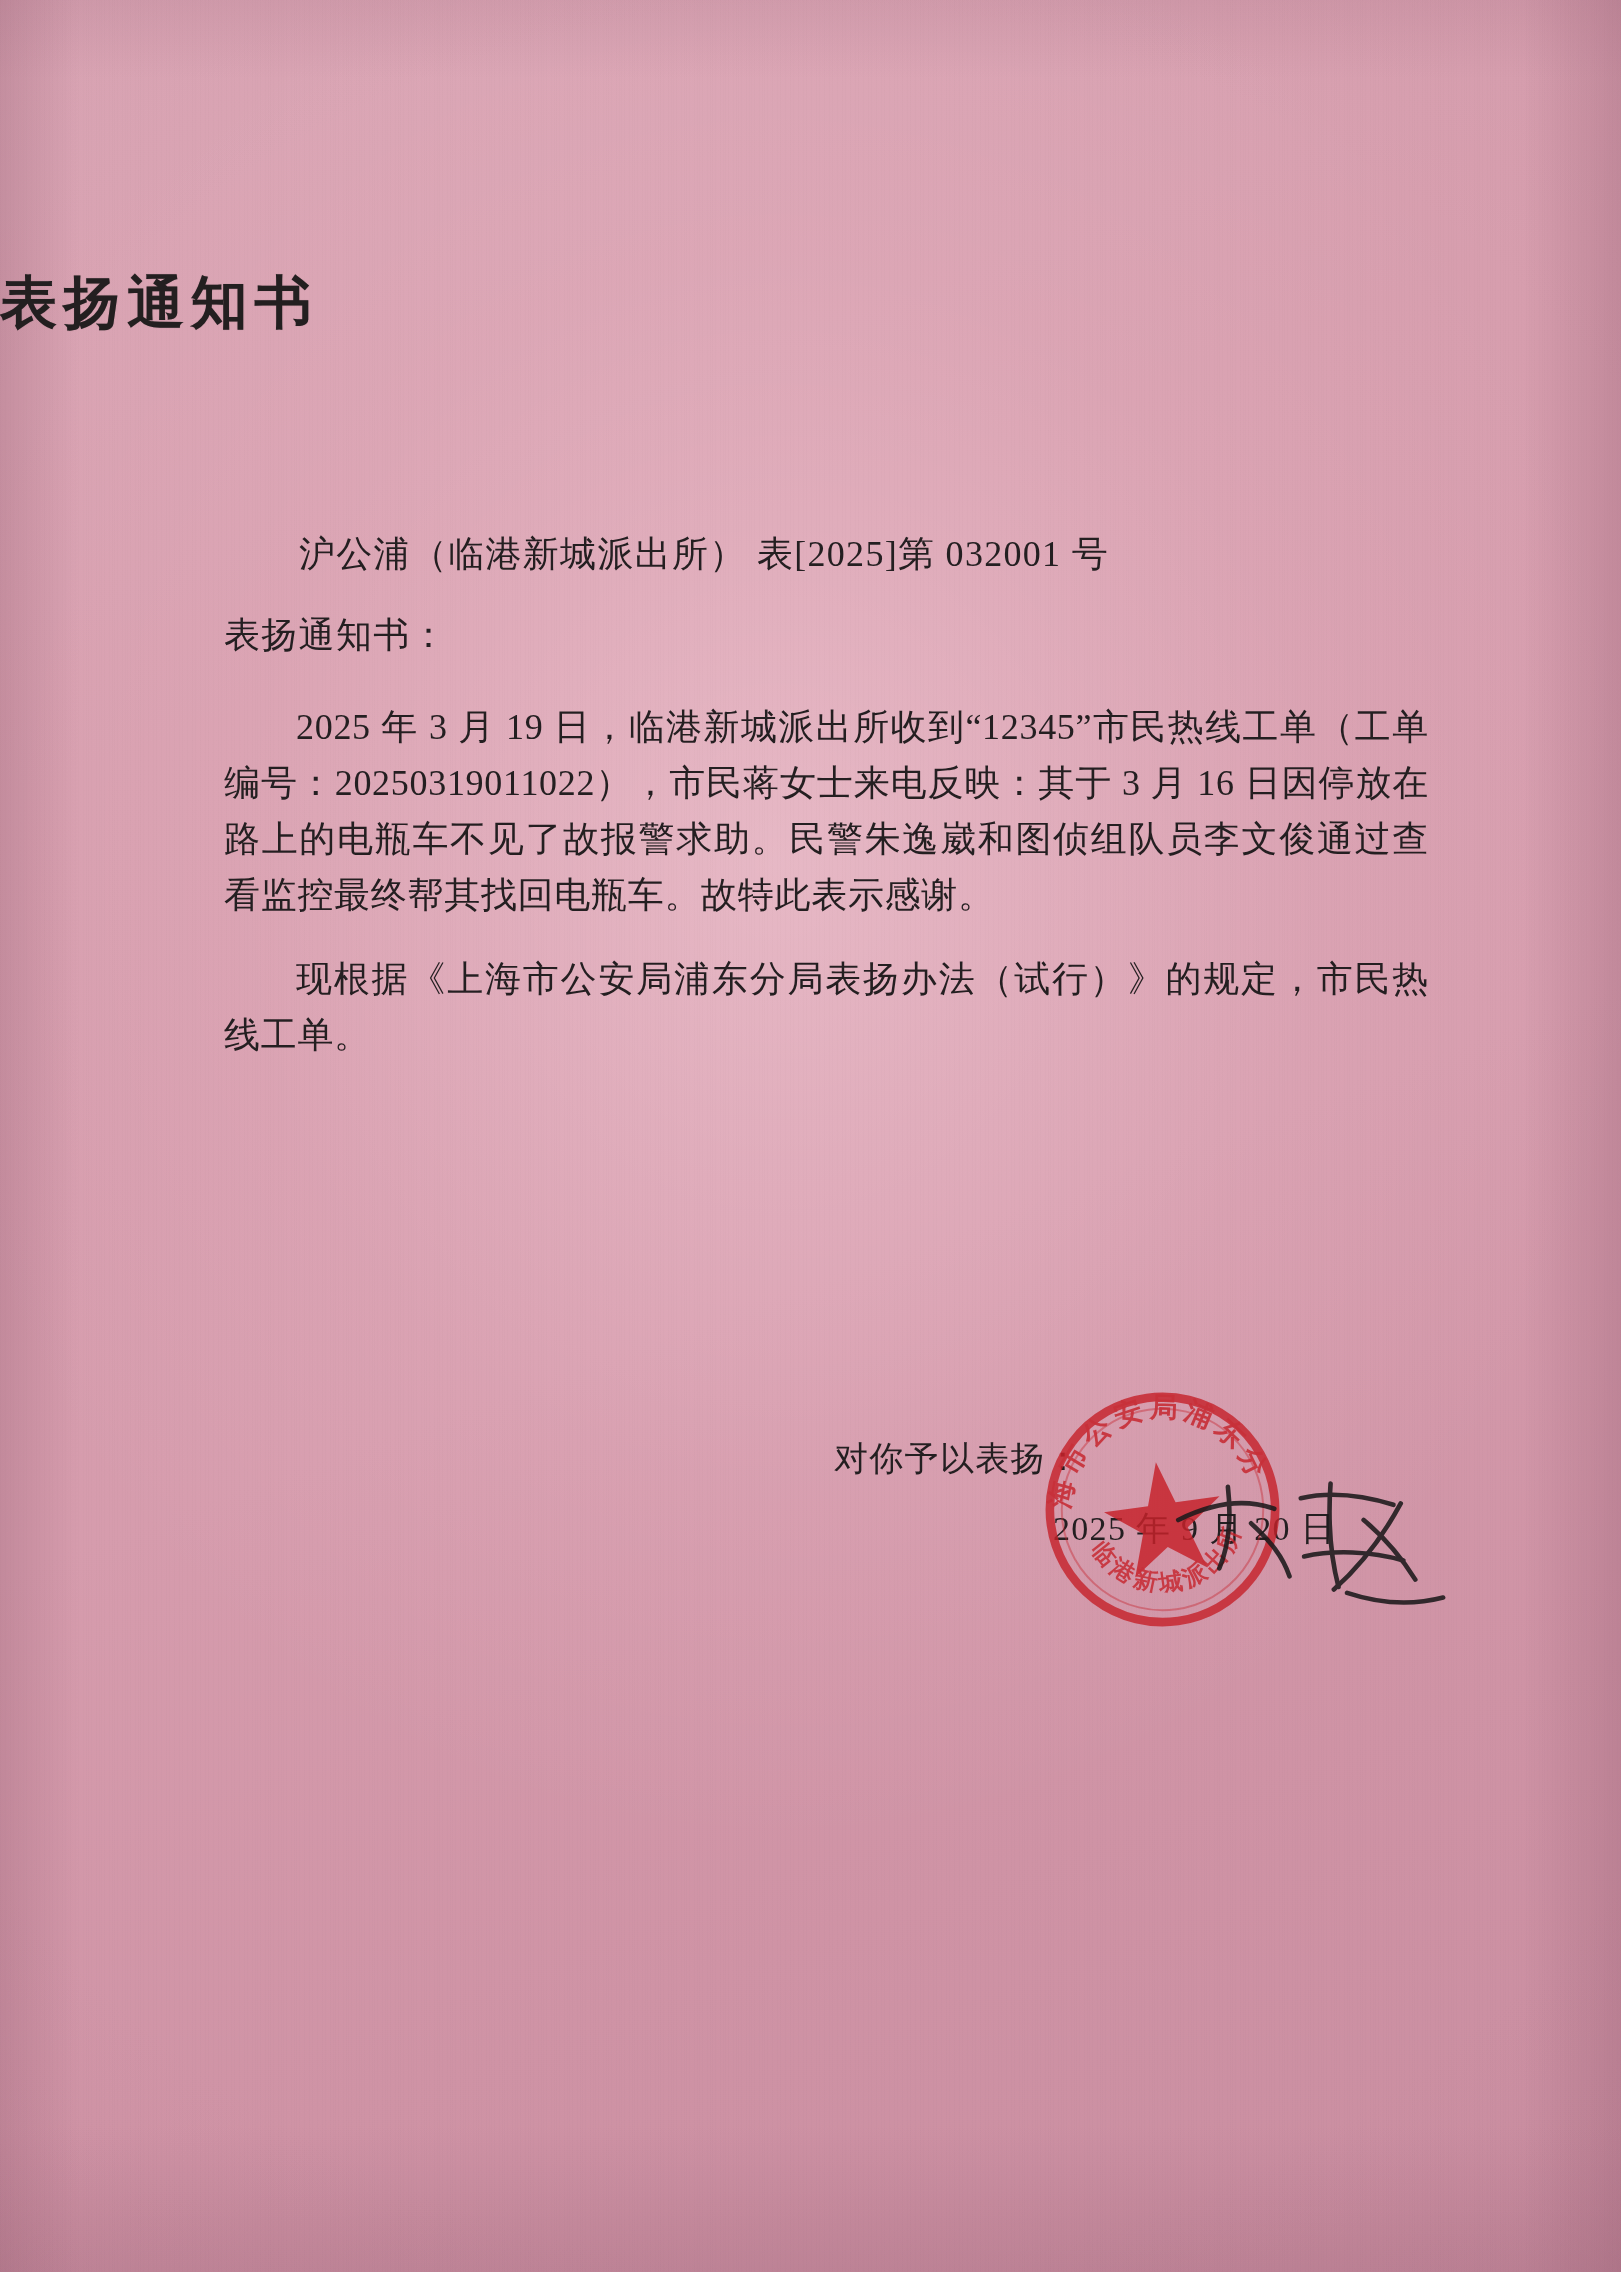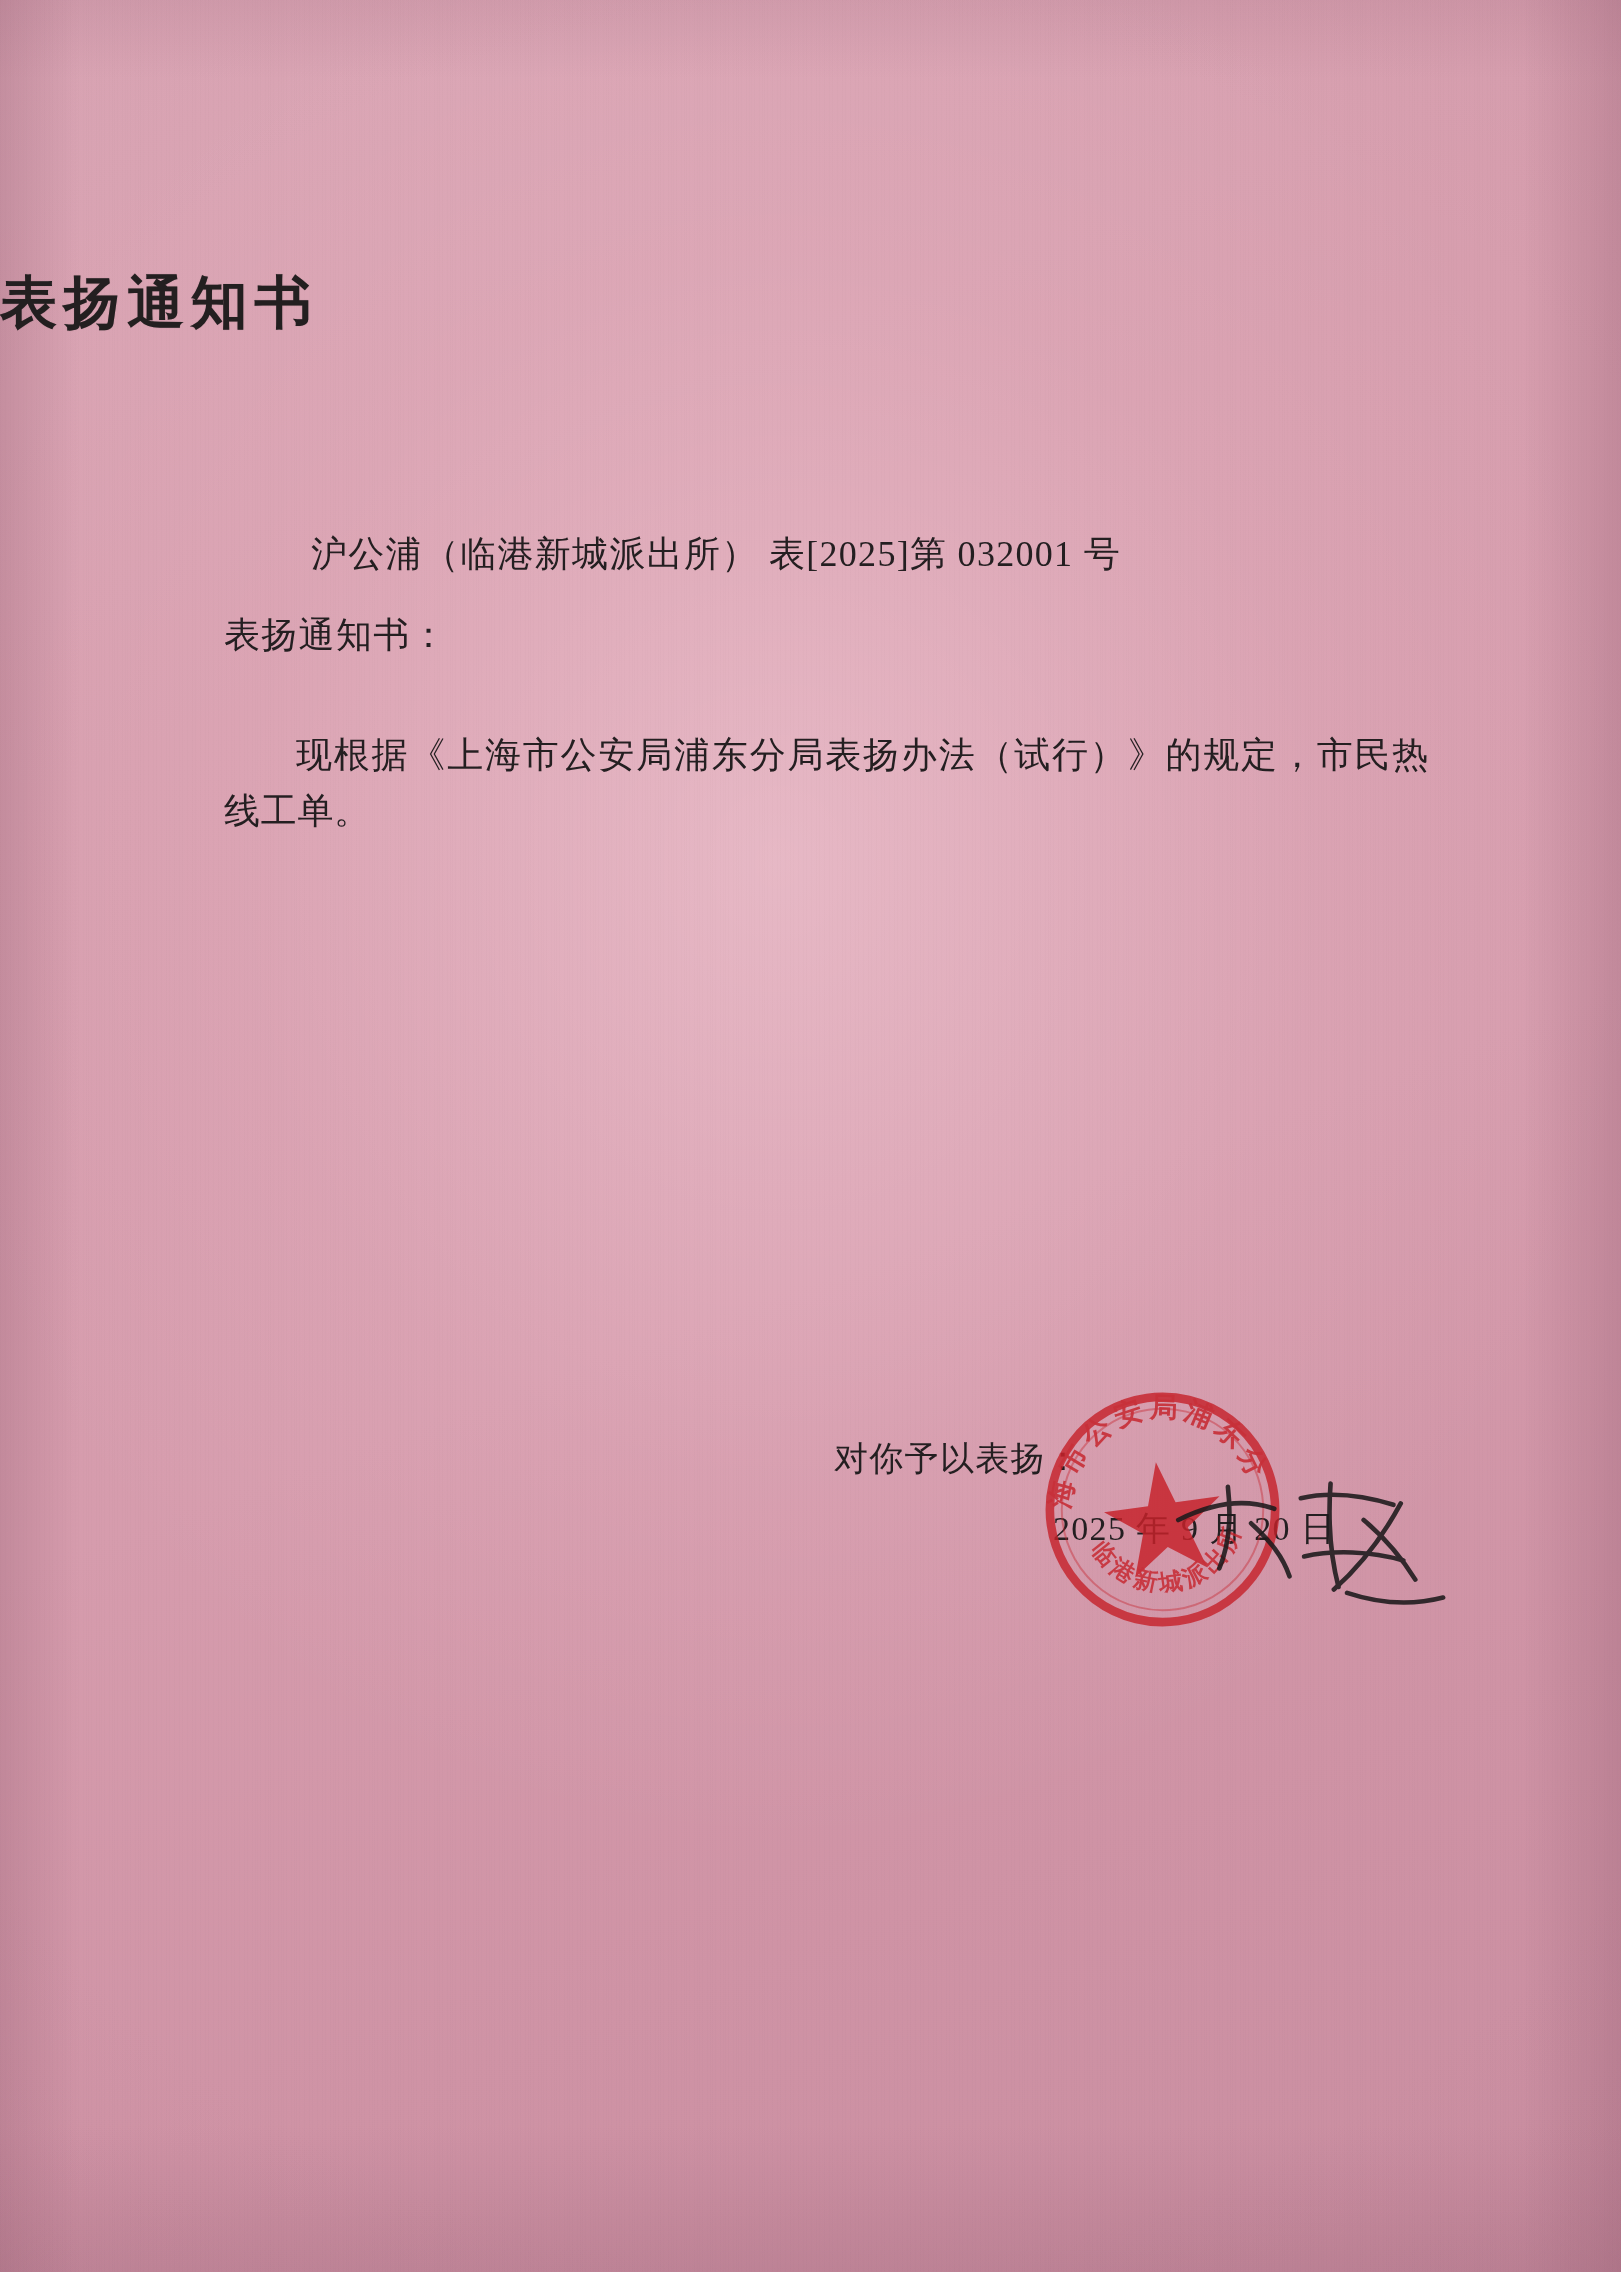--- a/index.html
+++ b/index.html
@@ -68,21 +68,21 @@
     font-weight: bold;
     font-size: 57px;
     letter-spacing: 6.6px;
     color: #231f20;
     text-shadow: 0 0 0.7px rgba(35,31,32,0.45);
   }
 
   .doc-number {
     position: absolute;
     top: 530px;
-    left: 311px;
+    left: 299px;
     font-size: 36px;
     letter-spacing: 1.3px;
     color: #241f21;
     white-space: nowrap;
   }
 
   .salutation {
     position: absolute;
     top: 611px;
     left: 224px;
@@ -166,20 +166,21 @@
 
 <div class="content">
 
   <div class="doc-title">表扬通知书</div>
 
   <div class="doc-number">沪公浦（临港新城派出所） 表[2025]第 032001 号</div>
 
   <div class="salutation">表扬通知书：</div>
 
   <div class="body-block">
+    <p class="body-para first">2025 年 3 月 19 日，临港新城派出所收到“12345”市民热线工单（工单编号：20250319011022），市民蒋女士来电反映：其于 3 月 16 日因停放在路上的电瓶车不见了故报警求助。民警朱逸崴和图侦组队员李文俊通过查看监控最终帮其找回电瓶车。故特此表示感谢。</p>
     <p class="body-para second">现根据《上海市公安局浦东分局表扬办法（试行）》的规定，市民热线工单。</p>
   </div>
 
   <div class="sign-block">
     <div class="sign-line leader">对你予以表扬：</div>
     <div class="sign-line date">2025 年 9 月 20 日</div>
   </div>
 
   <div class="seal">
     <svg viewBox="0 0 400 400" xmlns="http://www.w3.org/2000/svg">

